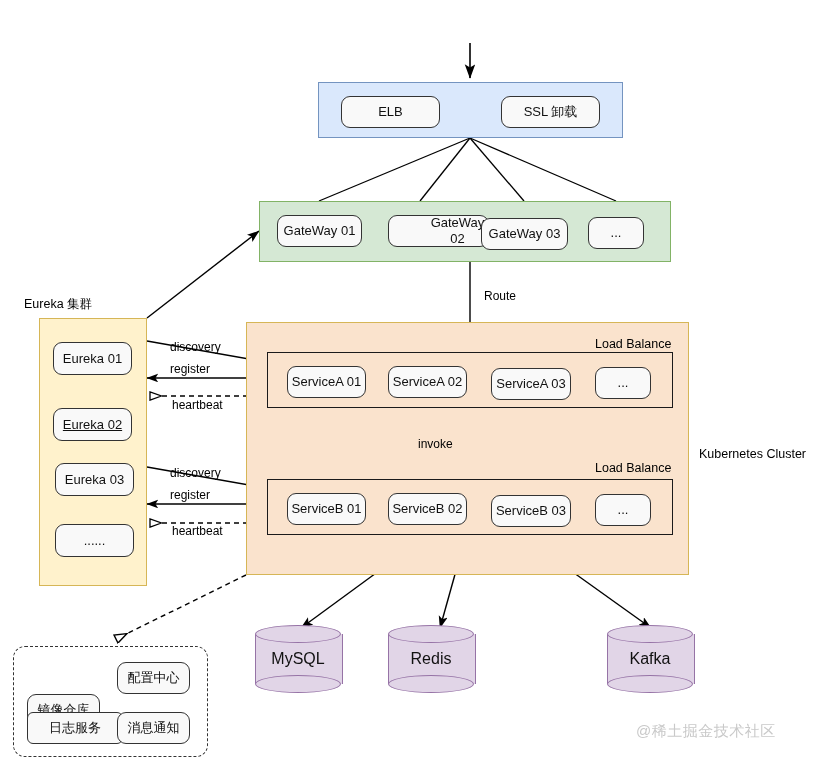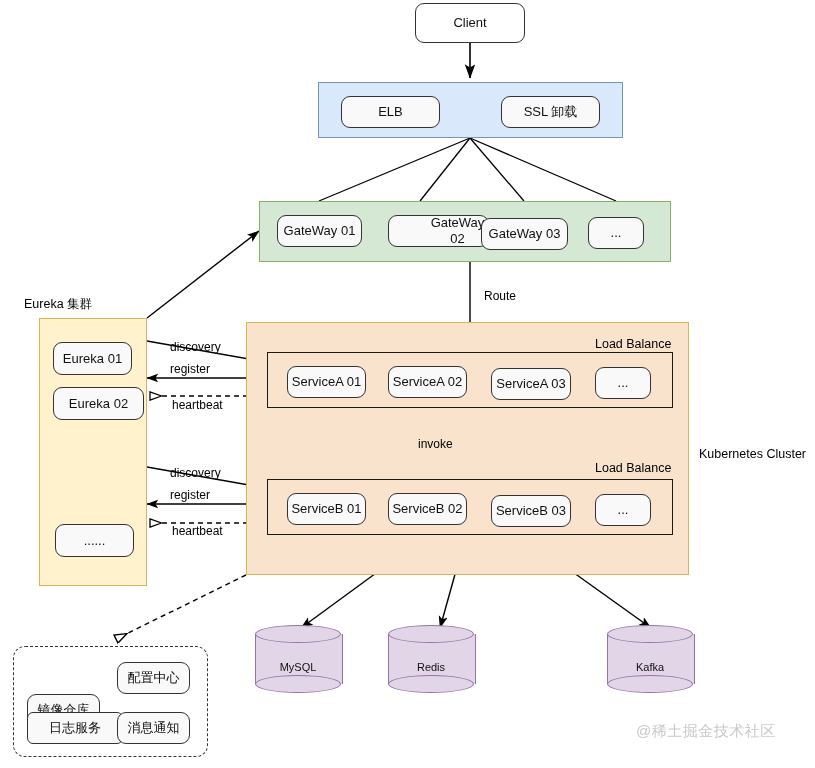--- a/index.html
+++ b/index.html
@@ -127,24 +127,23 @@
   }
   .db .cyl-text {
     position: absolute;
     left: 0;
     top: 0;
     width: 100%;
     height: 100%;
     display: flex;
     align-items: center;
     justify-content: center;
-    font-size: 11px;
+    font-size: 16px;
     color: #111111;
     z-index: 3;
-    margin-top: 8px;
   }
   .watermark {
     position: absolute;
     font-size: 15px;
     color: #c9c9c9;
     white-space: nowrap;
     letter-spacing: 0.5px;
   }
 </style>
 </head>
@@ -187,23 +186,20 @@
 
     <line x1="438" y1="407" x2="372" y2="474" stroke="#000" stroke-width="1.4" marker-end="url(#arrow)"></line>
 
     <line x1="428" y1="535" x2="301" y2="628" stroke="#000" stroke-width="1.4" marker-end="url(#arrow)"></line>
     <line x1="466" y1="535" x2="440" y2="628" stroke="#000" stroke-width="1.4" marker-end="url(#arrow)"></line>
     <line x1="521" y1="535" x2="651" y2="628" stroke="#000" stroke-width="1.4" marker-end="url(#arrow)"></line>
 
     <line x1="246" y1="575" x2="116" y2="639" stroke="#000" stroke-width="1.4" stroke-dasharray="5,4" marker-end="url(#arrow-open)"></line>
   </svg>
 
-  <div class="node leaf plain" style="left:415px; top:3px; width:110px; height:40px;">
-    <span>Client</span>
-  </div>
 
   <div class="group grp-blue" style="left:318px; top:82px; width:305px; height:56px;"></div>
   <div class="node leaf" style="left:501px; top:96px; width:99px; height:32px;">
     <span>SSL 卸载</span>
   </div>
   <div class="node leaf" style="left:341px; top:96px; width:99px; height:32px;">
     <span>ELB</span>
   </div>
 
   <div class="group grp-green" style="left:259px; top:201px; width:412px; height:61px;"></div>
@@ -220,22 +216,25 @@
     <span>...</span>
   </div>
 
   <div class="edge-label" style="left:484px; top:289px;">Route</div>
 
   <div class="label" style="left:24px; top:296px;">Eureka 集群</div>
   <div class="group grp-yellow" style="left:39px; top:318px; width:108px; height:268px;"></div>
   <div class="node leaf" style="left:53px; top:342px; width:79px; height:33px;">
     <span>Eureka 01</span>
   </div>
-  <div class="node leaf" style="left:53px; top:387px; width:91px; height:33px;">
+  <div class="node leaf" style="left:53px; top:408px; width:79px; height:33px;text-decoration:underline;">
     <span>Eureka 02</span>
+  </div>
+  <div class="node leaf" style="left:55px; top:463px; width:79px; height:33px;">
+    <span>Eureka 03</span>
   </div>
   <div class="node leaf" style="left:55px; top:524px; width:79px; height:33px;">
     <span>......</span>
   </div>
 
   <div class="edge-label" style="left:170px; top:340px;">discovery</div>
   <div class="edge-label" style="left:170px; top:362px;">register</div>
   <div class="edge-label" style="left:172px; top:398px;">heartbeat</div>
   <div class="edge-label" style="left:170px; top:466px;">discovery</div>
   <div class="edge-label" style="left:170px; top:488px;">register</div>

